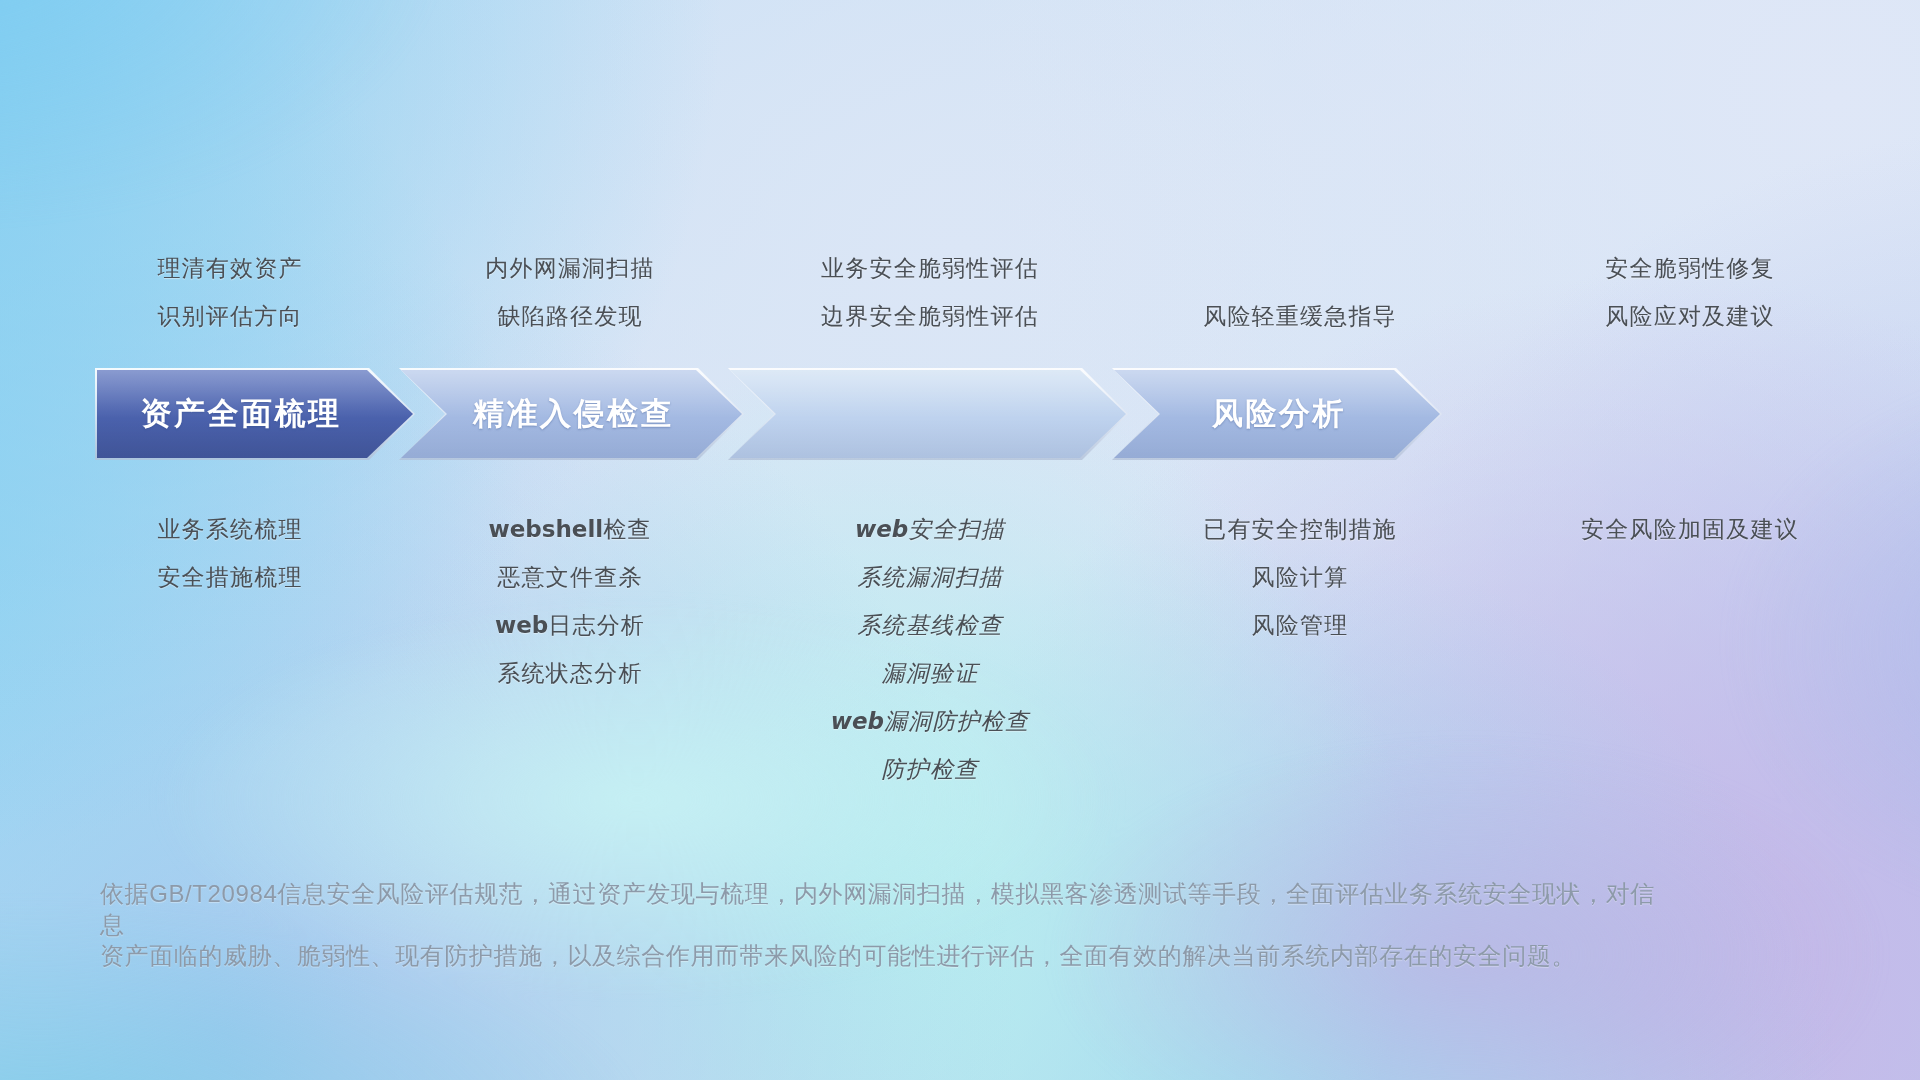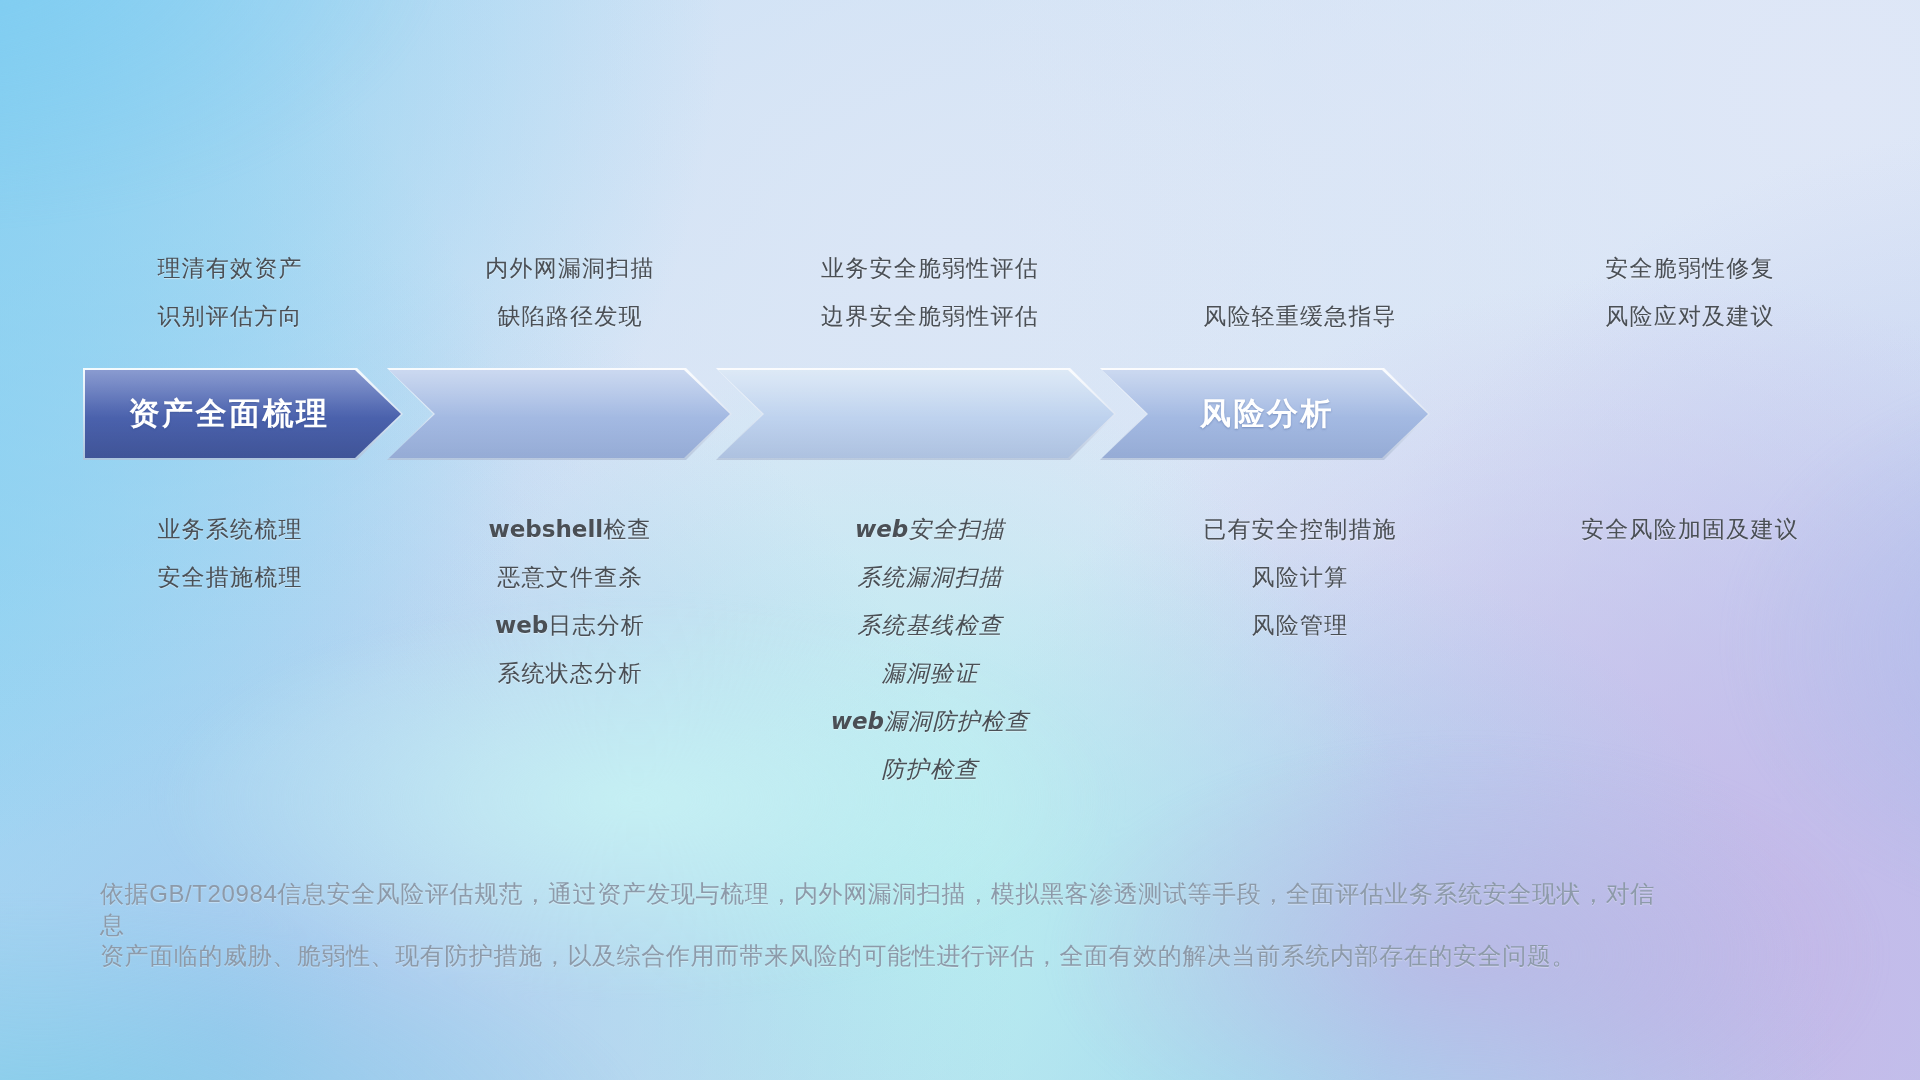--- a/index.html
+++ b/index.html
@@ -45,21 +45,21 @@
     text-align:center;
     color:#4a4f55;
     font-size:23px;
     letter-spacing:1.2px;
     line-height:48px;
     white-space:nowrap;
     text-shadow:0 1px 1px rgba(255,255,255,.45);
   }
 
   
-  #band { position:absolute; left:83px; top:368px; width:1760px; height:76px; }
+  #band { position:absolute; left:95px; top:368px; width:1760px; height:76px; }
   .arrow {
     position:absolute; top:0; height:92px;
     display:flex; align-items:center; justify-content:center;
   }
   .arrow .shape { position:absolute; inset:0; }
   .arrow .label {
     position:relative; z-index:3;
     font-size:31px; font-weight:bold; letter-spacing:2.5px;
     white-space:nowrap;
   }
@@ -115,20 +115,21 @@
       <div class="arrow" style="left: 0px; width: 320px;">
         <div class="shape" style="clip-path: polygon(0px 0px, calc(100% - 46px) 0px, 100% 50%, calc(100% - 46px) 100%, 0px 100%); background: linear-gradient(rgba(255, 255, 255, 0.85), rgba(190, 205, 230, 0.75));"></div>
         <div class="shape" style="clip-path: polygon(0px 0px, calc(100% - 46px) 0px, 100% 50%, calc(100% - 46px) 100%, 0px 100%); background: linear-gradient(rgb(90, 114, 189) 0%, rgb(74, 97, 172) 55%, rgb(67, 88, 159) 100%); inset: 2px; position: absolute;"></div>
         <div class="shape" style="clip-path: polygon(0px 0px, calc(100% - 46px) 0px, 100% 50%, calc(100% - 46px) 100%, 0px 100%); background: linear-gradient(rgba(255, 255, 255, 0.3) 0%, rgba(255, 255, 255, 0.06) 42%, rgba(255, 255, 255, 0) 55%, rgba(0, 0, 0, 0.05) 100%);"></div>
         <div class="label light-text" style="transform: translateX(-14px);">资产全面梳理</div>
       </div>
       <div class="arrow" style="left: 304px; width: 345px;">
         <div class="shape" style="clip-path: polygon(0px 0px, calc(100% - 46px) 0px, 100% 50%, calc(100% - 46px) 100%, 0px 100%, 46px 50%); background: linear-gradient(rgba(255, 255, 255, 0.85), rgba(190, 205, 230, 0.75));"></div>
         <div class="shape" style="clip-path: polygon(0px 0px, calc(100% - 46px) 0px, 100% 50%, calc(100% - 46px) 100%, 0px 100%, 46px 50%); background: linear-gradient(rgb(182, 201, 234) 0%, rgb(163, 185, 226) 55%, rgb(157, 180, 224) 100%); inset: 2px; position: absolute;"></div>
         <div class="shape" style="clip-path: polygon(0px 0px, calc(100% - 46px) 0px, 100% 50%, calc(100% - 46px) 100%, 0px 100%, 46px 50%); background: linear-gradient(rgba(255, 255, 255, 0.3) 0%, rgba(255, 255, 255, 0.06) 42%, rgba(255, 255, 255, 0) 55%, rgba(0, 0, 0, 0.05) 100%);"></div>
+        <div class="label light-text" style="transform: translateX(2px);">精准入侵检查</div>
       </div>
       <div class="arrow" style="left: 633px; width: 400px;">
         <div class="shape" style="clip-path: polygon(0px 0px, calc(100% - 46px) 0px, 100% 50%, calc(100% - 46px) 100%, 0px 100%, 46px 50%); background: linear-gradient(rgba(255, 255, 255, 0.85), rgba(190, 205, 230, 0.75));"></div>
         <div class="shape" style="clip-path: polygon(0px 0px, calc(100% - 46px) 0px, 100% 50%, calc(100% - 46px) 100%, 0px 100%, 46px 50%); background: linear-gradient(rgb(207, 224, 243) 0%, rgb(190, 210, 238) 55%, rgb(182, 203, 235) 100%); inset: 2px; position: absolute;"></div>
         <div class="shape" style="clip-path: polygon(0px 0px, calc(100% - 46px) 0px, 100% 50%, calc(100% - 46px) 100%, 0px 100%, 46px 50%); background: linear-gradient(rgba(255, 255, 255, 0.3) 0%, rgba(255, 255, 255, 0.06) 42%, rgba(255, 255, 255, 0) 55%, rgba(0, 0, 0, 0.05) 100%);"></div>
       </div>
       <div class="arrow" style="left: 1017px; width: 330px;">
         <div class="shape" style="clip-path: polygon(0px 0px, calc(100% - 46px) 0px, 100% 50%, calc(100% - 46px) 100%, 0px 100%, 46px 50%); background: linear-gradient(rgba(255, 255, 255, 0.85), rgba(190, 205, 230, 0.75));"></div>
         <div class="shape" style="clip-path: polygon(0px 0px, calc(100% - 46px) 0px, 100% 50%, calc(100% - 46px) 100%, 0px 100%, 46px 50%); background: linear-gradient(rgb(182, 201, 234) 0%, rgb(163, 185, 226) 55%, rgb(157, 180, 224) 100%); inset: 2px; position: absolute;"></div>
         <div class="shape" style="clip-path: polygon(0px 0px, calc(100% - 46px) 0px, 100% 50%, calc(100% - 46px) 100%, 0px 100%, 46px 50%); background: linear-gradient(rgba(255, 255, 255, 0.3) 0%, rgba(255, 255, 255, 0.06) 42%, rgba(255, 255, 255, 0) 55%, rgba(0, 0, 0, 0.05) 100%);"></div>

